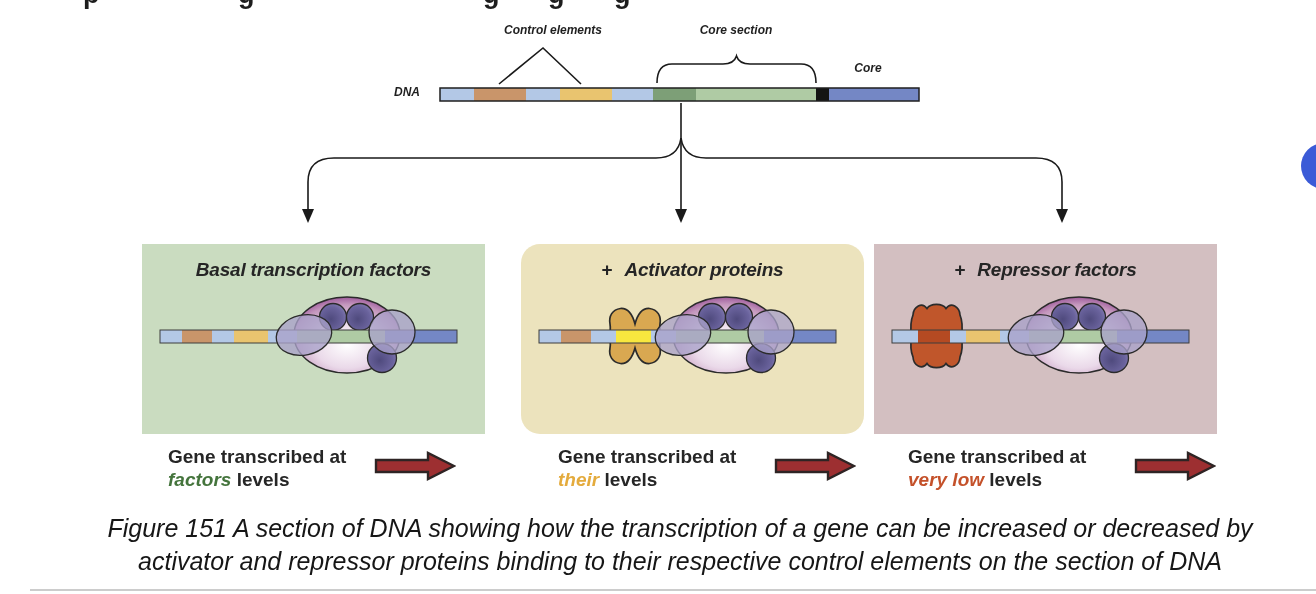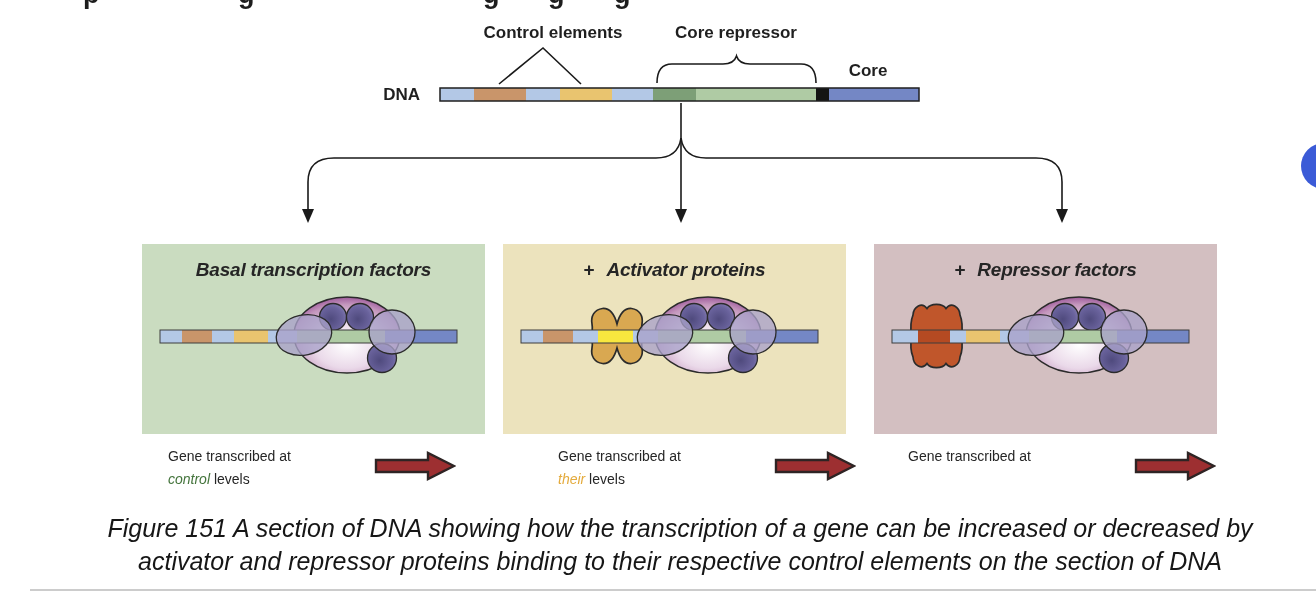--- a/index.html
+++ b/index.html
@@ -6,21 +6,21 @@
   html,body { background:#fff; }
   .page {
     position:relative; width:1316px; height:594px; background:#fff;
     overflow:hidden; font-family:"Liberation Sans", sans-serif; color:var(--text);
   }
   
   .crop-strip { position:absolute; left:0; top:0; width:100%; height:11px; overflow:hidden; }
   .crop-strip span { position:absolute; top:-21px; font-size:27px; font-weight:bold; color:#1d1d1d; }
 
   
-  .map-label { position:absolute; font-size:17px; font-weight:bold; color:#1f1f1f; white-space:nowrap; }
+  .map-label { position:absolute; font-size:12px; font-weight:bold; color:#1f1f1f; white-space:nowrap;font-style:italic; }
   #lbl-control { top:23px; left:553px; transform:translateX(-50%); }
   #lbl-core    { top:23px; left:736px; transform:translateX(-50%); }
   #lbl-gene    { top:61px; left:868px; transform:translateX(-50%); }
   #lbl-dna     { top:85px; left:430px; transform:translateX(-100%); padding-right:10px; }
 
   svg.overlay { position:absolute; left:0; top:0; }
   .ink-line { stroke:var(--ink); stroke-width:1.6; fill:none; }
   .ink-fill { fill:var(--ink); }
   .bar-outline { fill:none; stroke:#1f1f1f; stroke-width:1.5; }
   .strand-outline { fill:none; stroke:#3c3c3c; stroke-width:1; }
@@ -32,21 +32,21 @@
   .panel-title .plus { font-style:normal; padding-right:12px; }
   .panel svg.art { position:absolute; left:0; top:0; }
 
   .activator-shape { fill:var(--activator); stroke:#2b2b2b; stroke-width:1.7; }
   .repressor-shape { fill:var(--repressor); stroke:#2b2b2b; stroke-width:1.7; }
   .lobe { fill:var(--lobe); fill-opacity:0.78; stroke:#2b2b2b; stroke-width:1.3; }
   .big-ellipse { stroke:#2b2b2b; stroke-width:1.4; }
   .subunit { stroke:#2b2b2b; stroke-width:1.3; }
 
   
-  .result { position:absolute; top:445px; font-size:14px; font-weight:normal; color:#262626; line-height:23px; }
+  .result { position:absolute; top:445px; font-size:19px; font-weight:bold; color:#262626; line-height:23px; }
   .level-word { font-style:italic; }
   .result-arrow { position:absolute; top:451px; }
   .block-arrow { fill:var(--arrowfill); stroke:var(--arrowstroke); stroke-width:2.4; stroke-linejoin:miter; }
 
   
   .fig-caption { position:absolute; left:40px; top:512px; width:1280px; text-align:center;
                  font-size:25px; font-style:italic; color:#161616; line-height:33px; }
 
   .bottom-divider { position:absolute; left:30px; top:589px; width:1286px; height:2px; background:var(--divider); }
   .blue-dot { position:absolute; left:1301px; top:143px; width:46px; height:46px; border-radius:50%; background:var(--bluedot); }
@@ -111,21 +111,21 @@
 
     <path class="ink-line" d="M 681 103 L 681 212"></path>
     <path class="ink-line" d="M 681 138 Q 678 158 656 158 L 334 158 Q 308 158 308 182 L 308 210"></path>
     <path class="ink-line" d="M 681 138 Q 684 158 706 158 L 1036 158 Q 1062 158 1062 182 L 1062 210"></path>
     <path class="ink-fill" d="M 302 209 L 308 223 L 314 209 Z"></path>
     <path class="ink-fill" d="M 675 209 L 681 223 L 687 209 Z"></path>
     <path class="ink-fill" d="M 1056 209 L 1062 223 L 1068 209 Z"></path>
   </svg>
 
   <div class="map-label" id="lbl-control">Control elements</div>
-  <div class="map-label" id="lbl-core">Core repressor</div>
+  <div class="map-label" id="lbl-core">Core section</div>
   <div class="map-label" id="lbl-gene">Core</div>
   <div class="map-label" id="lbl-dna">DNA</div>
 
   <div class="panel" style="left: 142px; background: var(--panel1bg);">
     <svg class="art" width="343" height="190" viewBox="0 0 343 190">
       <use href="#complex-base"></use>
       <g>
           <rect x="18" y="86" width="22" height="13" style="fill: var(--lightblue);"></rect>
           <rect x="40" y="86" width="30" height="13" style="fill: var(--orange);"></rect>
           <rect x="70" y="86" width="22" height="13" style="fill: var(--lightblue);"></rect>
@@ -135,21 +135,21 @@
           <rect x="243" y="86" width="72" height="13" style="fill: var(--geneblue);"></rect>
         </g>
       <rect class="strand-outline" x="18" y="86" width="297" height="13"></rect>
       <use href="#complex-lobes"></use>
     </svg>
     <div class="panel-title">
       <span>Basal transcription factors</span>
     </div>
   </div>
 
-  <div class="panel" style="left: 503px; background: var(--panel2bg);">
+  <div class="panel" style="left: 521px; background: var(--panel2bg); border-radius: 19px;">
     <svg class="art" width="343" height="190" viewBox="0 0 343 190">
       <use href="#complex-base"></use>
       <path class="activator-shape" d="M 114 80 C 111 69 106 64 99.5 64.5 C 91.5 65.5 87.5 72 89 80
            C 90 85.5 88.5 89 89.5 92 C 88.5 95 90 98.5 89 104
            C 87.5 112 91.5 118.5 99.5 119.5 C 106 120 111 115 114 104
            C 117 115 122 120 128.5 119.5 C 136.5 118.5 140.5 112 139 104
            C 138 98.5 139.5 95 138.5 92 C 139.5 89 138 85.5 139 80
            C 140.5 72 136.5 65.5 128.5 64.5 C 122 64 117 69 114 80 Z"></path>
       <g>
           <rect x="18" y="86" width="22" height="13" style="fill: var(--lightblue);"></rect>
@@ -188,36 +188,37 @@
       <rect class="strand-outline" x="18" y="86" width="297" height="13"></rect>
       <use href="#complex-lobes"></use>
     </svg>
     <div class="panel-title">
       <span class="plus">+</span><span>Repressor factors</span>
     </div>
   </div>
 
   <div class="result" style="left:168px">
     <div>Gene transcribed at</div>
-    <div><span class="level-word" style="color: var(--moderate);">control</span><span> levels</span></div>
+    <div><span class="level-word" style="color: var(--moderate);">factors</span><span> levels</span></div>
   </div>
   <svg class="result-arrow" style="left:374px" width="82" height="30" viewBox="0 0 82 30">
     <path class="block-arrow" d="M 2 9 L 54 9 L 54 2 L 80 15 L 54 28 L 54 21 L 2 21 Z"></path>
   </svg>
 
   <div class="result" style="left:558px">
     <div>Gene transcribed at</div>
     <div><span class="level-word" style="color: var(--high);">their</span><span> levels</span></div>
   </div>
   <svg class="result-arrow" style="left:774px" width="82" height="30" viewBox="0 0 82 30">
     <path class="block-arrow" d="M 2 9 L 54 9 L 54 2 L 80 15 L 54 28 L 54 21 L 2 21 Z"></path>
   </svg>
 
   <div class="result" style="left:908px">
     <div>Gene transcribed at</div>
+    <div><span class="level-word" style="color: var(--verylow);">very low</span><span> levels</span></div>
   </div>
   <svg class="result-arrow" style="left:1134px" width="82" height="30" viewBox="0 0 82 30">
     <path class="block-arrow" d="M 2 9 L 54 9 L 54 2 L 80 15 L 54 28 L 54 21 L 2 21 Z"></path>
   </svg>
 
   <div class="fig-caption">
     <div>Figure 151 A section of DNA showing how the transcription of a gene can be increased or decreased by</div>
     <div>activator and repressor proteins binding to their respective control elements on the section of DNA</div>
   </div>
 

